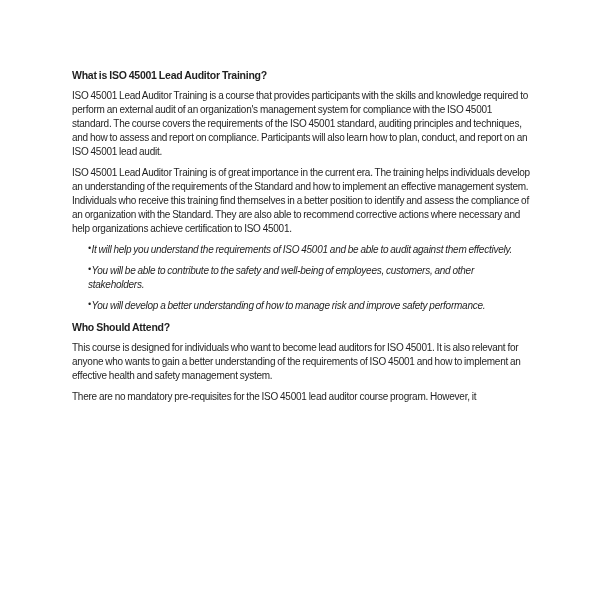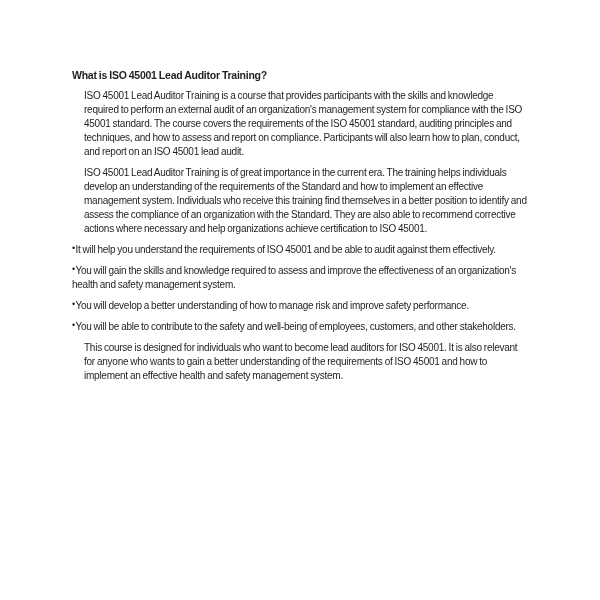--- a/index.html
+++ b/index.html
@@ -23,24 +23,25 @@
     word-spacing: -0.5px;
     text-align: left;
   }
   .h {
     margin: 0 0 7px 0;
     font-weight: bold;
     font-size: 10.5px;
     line-height: 14px;
   }
   .para {
-    margin: 0 0 7px 12px;
+    margin: 0 0 7px 0;
   }
   .bullet {
-    margin: 0 0 7px 0;
+    margin: 0 0 7px 16px;
+    font-style: italic;
   }
   .bullet-marker {
     position: relative;
     top: -2.5px;
     font-size: 9px;
     margin-right: 0.5px;
   }
   .clip-one-line {
     max-height: 15px;
     overflow: hidden;
@@ -54,25 +55,26 @@
   <p class="h">What is ISO 45001 Lead Auditor Training?</p>
 
   <p class="para">ISO 45001 Lead Auditor Training is a course that provides participants with the skills and knowledge required to perform an external audit of an organization's management system for compliance with the ISO 45001 standard. The course covers the requirements of the ISO 45001 standard, auditing principles and techniques, and how to assess and report on compliance. Participants will also learn how to plan, conduct, and report on an ISO 45001 lead audit.</p>
 
 
   <p class="para">ISO 45001 Lead Auditor Training is of great importance in the current era. The training helps individuals develop an understanding of the requirements of the Standard and how to implement an effective management system. Individuals who receive this training find themselves in a better position to identify and assess the compliance of an organization with the Standard. They are also able to recommend corrective actions where necessary and help organizations achieve certification to ISO 45001.</p>
 
 
   <p class="bullet"><span class="bullet-marker">•</span><span>It will help you understand the requirements of ISO 45001 and be able to audit against them effectively.</span></p>
 
-  <p class="bullet"><span class="bullet-marker">•</span><span>You will gain the skills and knowledge required to assess and improve the effectiveness of an organization's health and safety management system.</span></p>
 
+
+  <p class="bullet"><span class="bullet-marker">•</span><span>You will be able to contribute to the safety and well-being of employees, customers, and other stakeholders.</span></p>
 
   <p class="bullet"><span class="bullet-marker">•</span><span>You will develop a better understanding of how to manage risk and improve safety performance.</span></p>
 
-  <p class="bullet"><span class="bullet-marker">•</span><span>You will be able to contribute to the safety and well-being of employees, customers, and other stakeholders.</span></p>
-
+  <p class="h">Who Should Attend?</p>
 
   <p class="para">This course is designed for individuals who want to become lead auditors for ISO 45001. It is also relevant for anyone who wants to gain a better understanding of the requirements of ISO 45001 and how to implement an effective health and safety management system.</p>
 
 
+  <p class="para clip-one-line">There are no mandatory pre-requisites for the ISO 45001 lead auditor course program. However, it</p>
 
 </div>
 
 </body></html>

